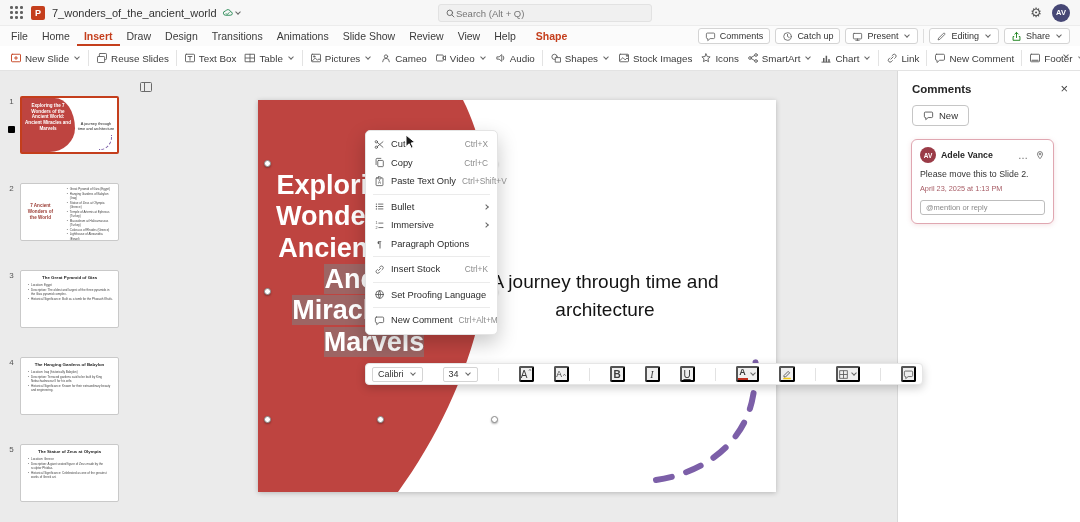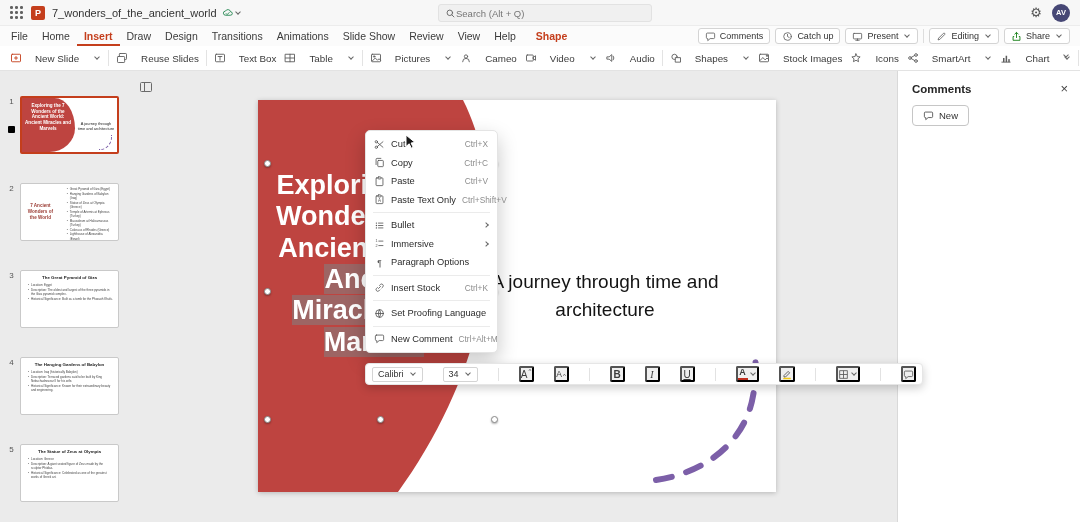--- a/index.html
+++ b/index.html
@@ -28,21 +28,21 @@
   .tabs{display:flex;align-items:center;height:100%}
   .tab{padding:0 7px;height:100%;display:flex;align-items:center;color:#3b3b3b;cursor:pointer;white-space:nowrap}
   .tab.active{color:#C43E1C;font-weight:bold;box-shadow:inset 0 -2px 0 #C43E1C}
   .tab.contextual{color:#C43E1C;font-weight:bold;margin-left:6px}
   .menu-right{margin-left:auto;display:flex;align-items:center;gap:5px;padding-right:6px}
   .mr-btn{display:flex;align-items:center;gap:4px;border:1px solid #d4d4d4;background:#fff;border-radius:3px;height:16px;padding:0 6px;font-size:9px;color:#333;cursor:pointer;white-space:nowrap}
   .mr-div{width:1px;height:14px;background:#ddd}
 
   
   .ribbon{height:25px;background:#fff;border-bottom:1px solid #e3e3e3;display:flex;align-items:center;padding:0 6px;position:relative}
-  .rb{display:flex;align-items:center;gap:13px;height:20px;padding:0 4px;border-radius:3px;cursor:pointer;white-space:nowrap}
+  .rb{display:flex;align-items:center;gap:3px;height:20px;padding:0 4px;border-radius:3px;cursor:pointer;white-space:nowrap}
   .rb .lbl{font-size:9.8px;color:#3b3b3b}
   .rb .svgicon svg{width:12px;height:12px}
   .rdiv{width:1px;height:16px;background:#e3e3e3;margin:0 3px;flex:0 0 1px}
   .ribbon-collapse{position:absolute;right:10px;top:9px;cursor:pointer}
 
   
   .workspace{position:absolute;left:0;top:71px;width:1080px;height:451px;background:#ebebeb;overflow:hidden}
   .pane-toggle{position:absolute;left:140px;top:11px;width:12px;height:10px;border:1px solid #6a6a6a;border-radius:1.5px;cursor:pointer}
   .pane-toggle::before{content:"";position:absolute;left:2.5px;top:0;bottom:0;width:1px;background:#6a6a6a}
 
@@ -504,30 +504,20 @@
             </svg>
           </span>
           <span class="ctx-lbl">Copy</span>
           <span class="ctx-short">Ctrl+C</span>
         </div>
         <div class="ctx-item">
           <span class="ctx-ic">
             <svg viewBox="0 0 16 16" fill="none" stroke="currentColor" stroke-width="1.2" stroke-linecap="round" stroke-linejoin="round">
               <rect x="3" y="2.8" width="10" height="11.2" rx="1"></rect>
               <rect x="6" y="1.3" width="4" height="3" rx=".8" fill="#fff"></rect>
-            </svg>
-          </span>
-          <span class="ctx-lbl">Paste</span>
-          <span class="ctx-short">Ctrl+V</span>
-        </div>
-        <div class="ctx-item">
-          <span class="ctx-ic">
-            <svg viewBox="0 0 16 16" fill="none" stroke="currentColor" stroke-width="1.2" stroke-linecap="round" stroke-linejoin="round">
-              <rect x="3" y="2.8" width="10" height="11.2" rx="1"></rect>
-              <rect x="6" y="1.3" width="4" height="3" rx=".8" fill="#fff"></rect>
               <text x="8" y="11.5" font-size="6.5" text-anchor="middle" fill="currentColor" stroke="none">A</text>
             </svg>
           </span>
           <span class="ctx-lbl">Paste Text Only</span>
           <span class="ctx-short">Ctrl+Shift+V</span>
         </div>
         <div class="ctx-sep"></div>
         <div class="ctx-item">
           <span class="ctx-ic">
             <svg viewBox="0 0 16 16" fill="none" stroke="currentColor" stroke-width="1.2" stroke-linecap="round" stroke-linejoin="round">
@@ -647,16 +637,32 @@
         <span class="cp-close">×</span>
       </div>
       <button class="new-btn">
         <span class="svgicon">
             <svg viewBox="0 0 16 16" width="10" height="10" fill="none" stroke="#444" stroke-width="1.2" stroke-linejoin="round">
               <path d="M3.5 3h9A1.5 1.5 0 0 1 14 4.5v5A1.5 1.5 0 0 1 12.5 11h-5L4 14v-3h-.5A1.5 1.5 0 0 1 2 9.5v-5A1.5 1.5 0 0 1 3.5 3z"></path>
             </svg>
           </span>
         <span>New</span>
       </button>
+      <div class="card">
+        <div class="card-head">
+          <span class="cavatar">AV</span>
+          <span class="cname">Adele Vance</span>
+          <span class="cmore">…</span>
+          <span class="cpin">
+            <svg viewBox="0 0 16 16" fill="none" stroke="currentColor" stroke-width="1.2" stroke-linejoin="round">
+                <path d="M8 14C8 14 12 9.5 12 6.5a4 4 0 1 0-8 0C4 9.5 8 14 8 14Z"></path>
+                <circle cx="8" cy="6.5" r="1.3"></circle>
+              </svg>
+          </span>
+        </div>
+        <div class="cbody">Please move this to Slide 2.</div>
+        <div class="ctime">April 23, 2025 at 1:13 PM</div>
+        <input class="creply" readonly="" placeholder="@mention or reply" style="">
+      </div>
     </aside>
 
   </div>
 </div>
 
 </body></html>

